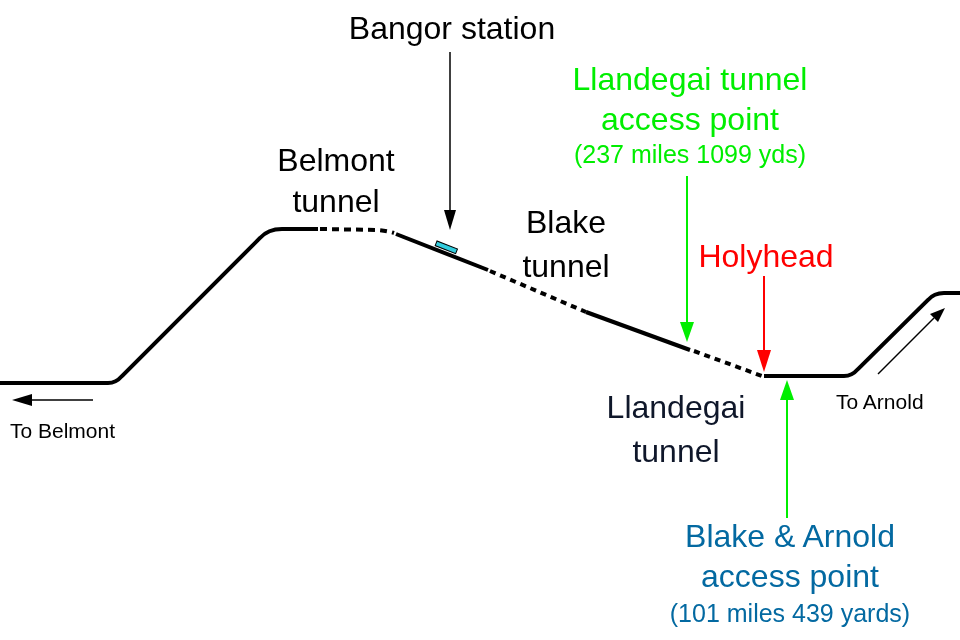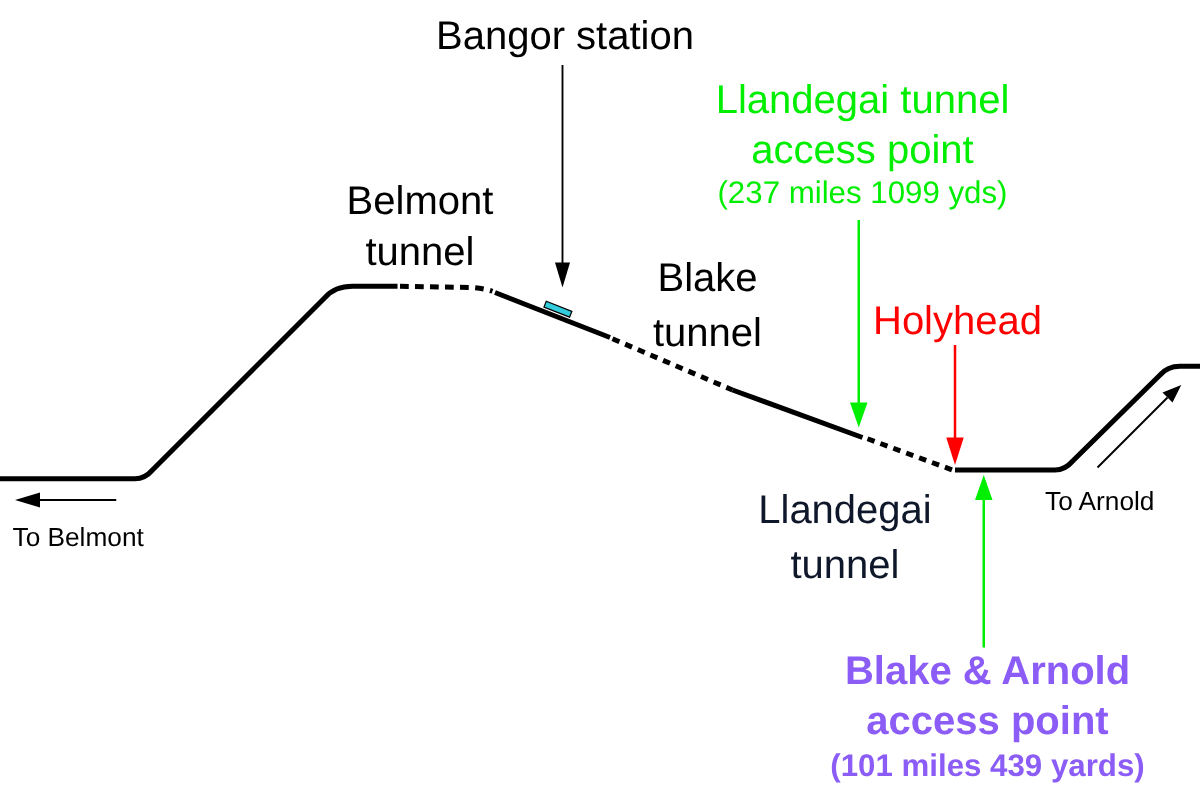--- a/index.html
+++ b/index.html
@@ -81,21 +81,21 @@
 </div>
 
 <div class="lbl" style="left:530px; top:58px; width:320px; color:#00ee00;">
   <div class="big" style="line-height:42px;">Llandegai tunnel</div>
   <div class="big" style="line-height:38px;">access point</div>
   <div class="mid" style="line-height:32px;">(237 miles 1099 yds)</div>
 </div>
 
 <div class="lbl big" style="left:696px; top:240px; width:140px; color:#ff0000;">Holyhead</div>
 
-<div class="lbl" style="left:630px; top:516px; width:320px; color:#8b5cf6;font-weight:bold;">
+<div class="lbl" style="left:630px; top:516px; width:320px; color:#0369a1;">
   <div class="big" style="line-height:40px;">Blake &amp; Arnold</div>
   <div class="big" style="line-height:40px;">access point</div>
   <div class="mid" style="line-height:34px;">(101 miles 439 yards)</div>
 </div>
 
 <div class="lbl small" style="left:10px; top:420px; color:#000;">To Belmont</div>
 
 <div class="lbl small" style="left:836px; top:391px; color:#000;">To Arnold</div>
 
 </body></html>

